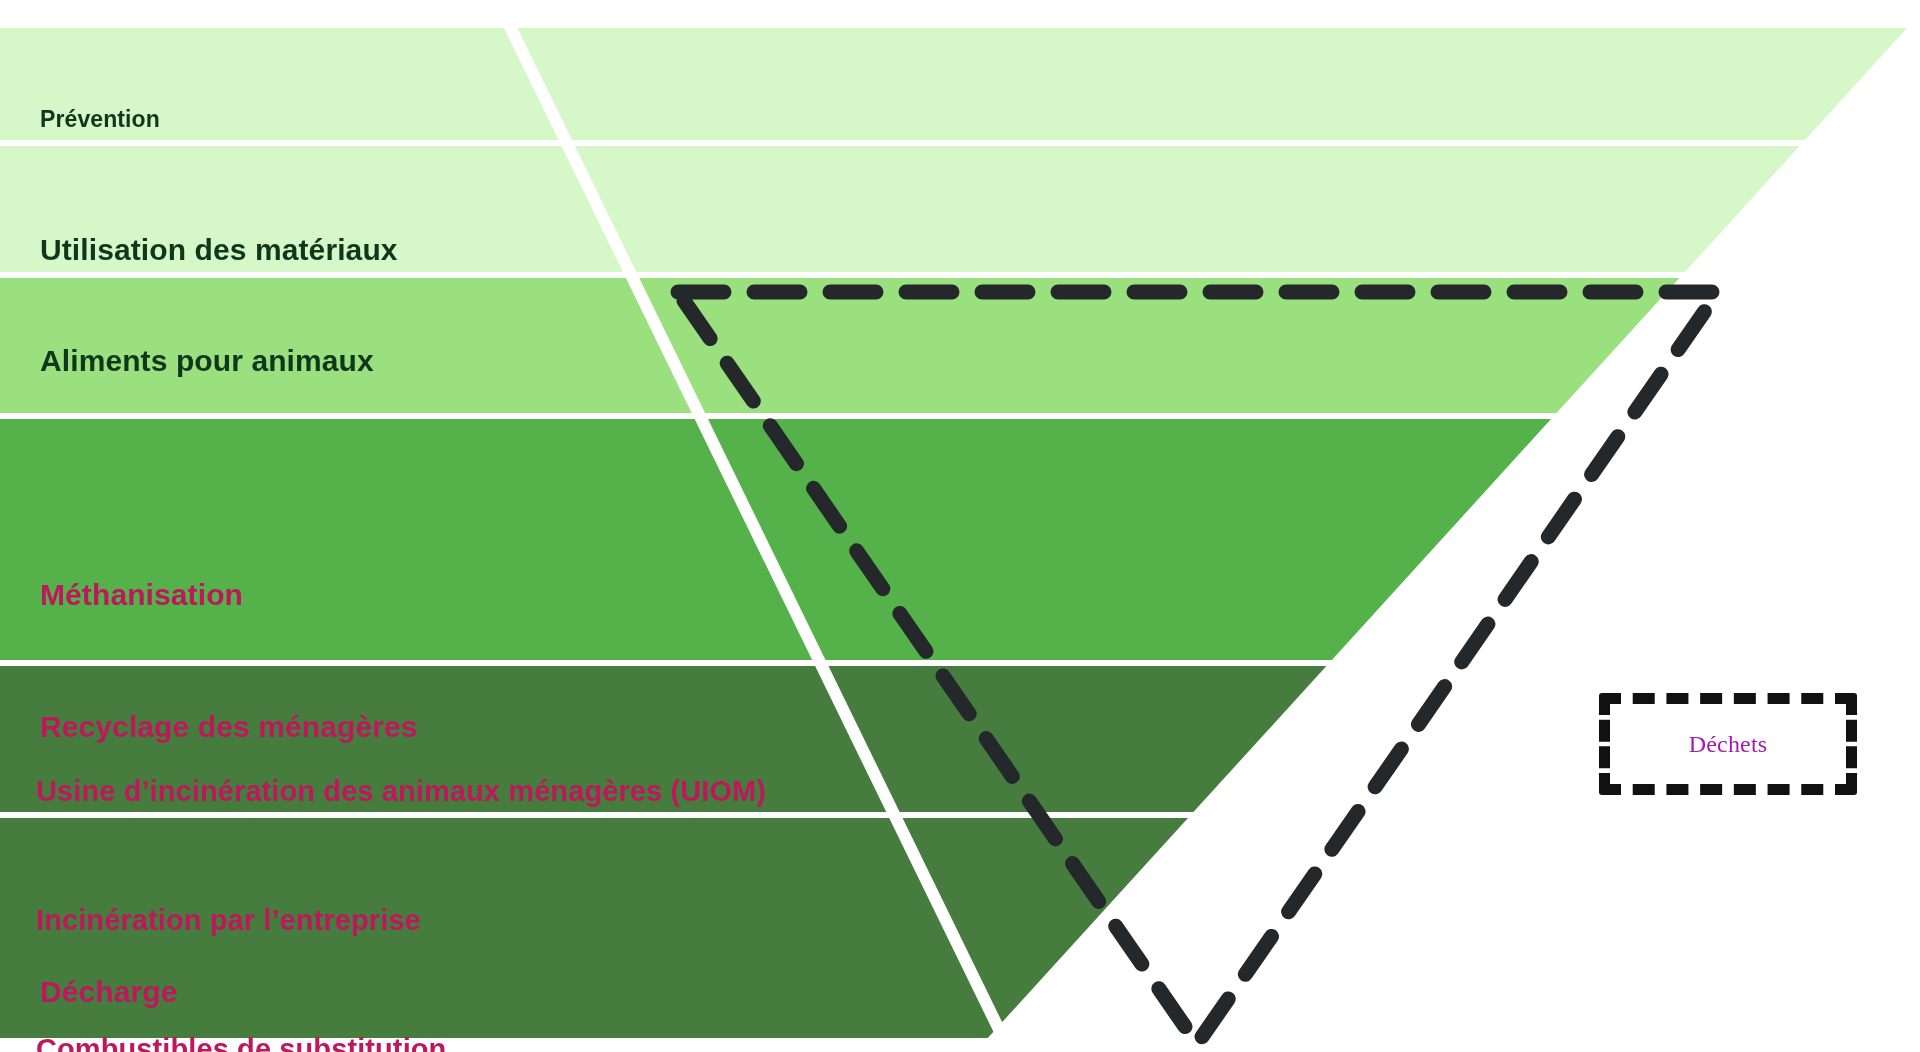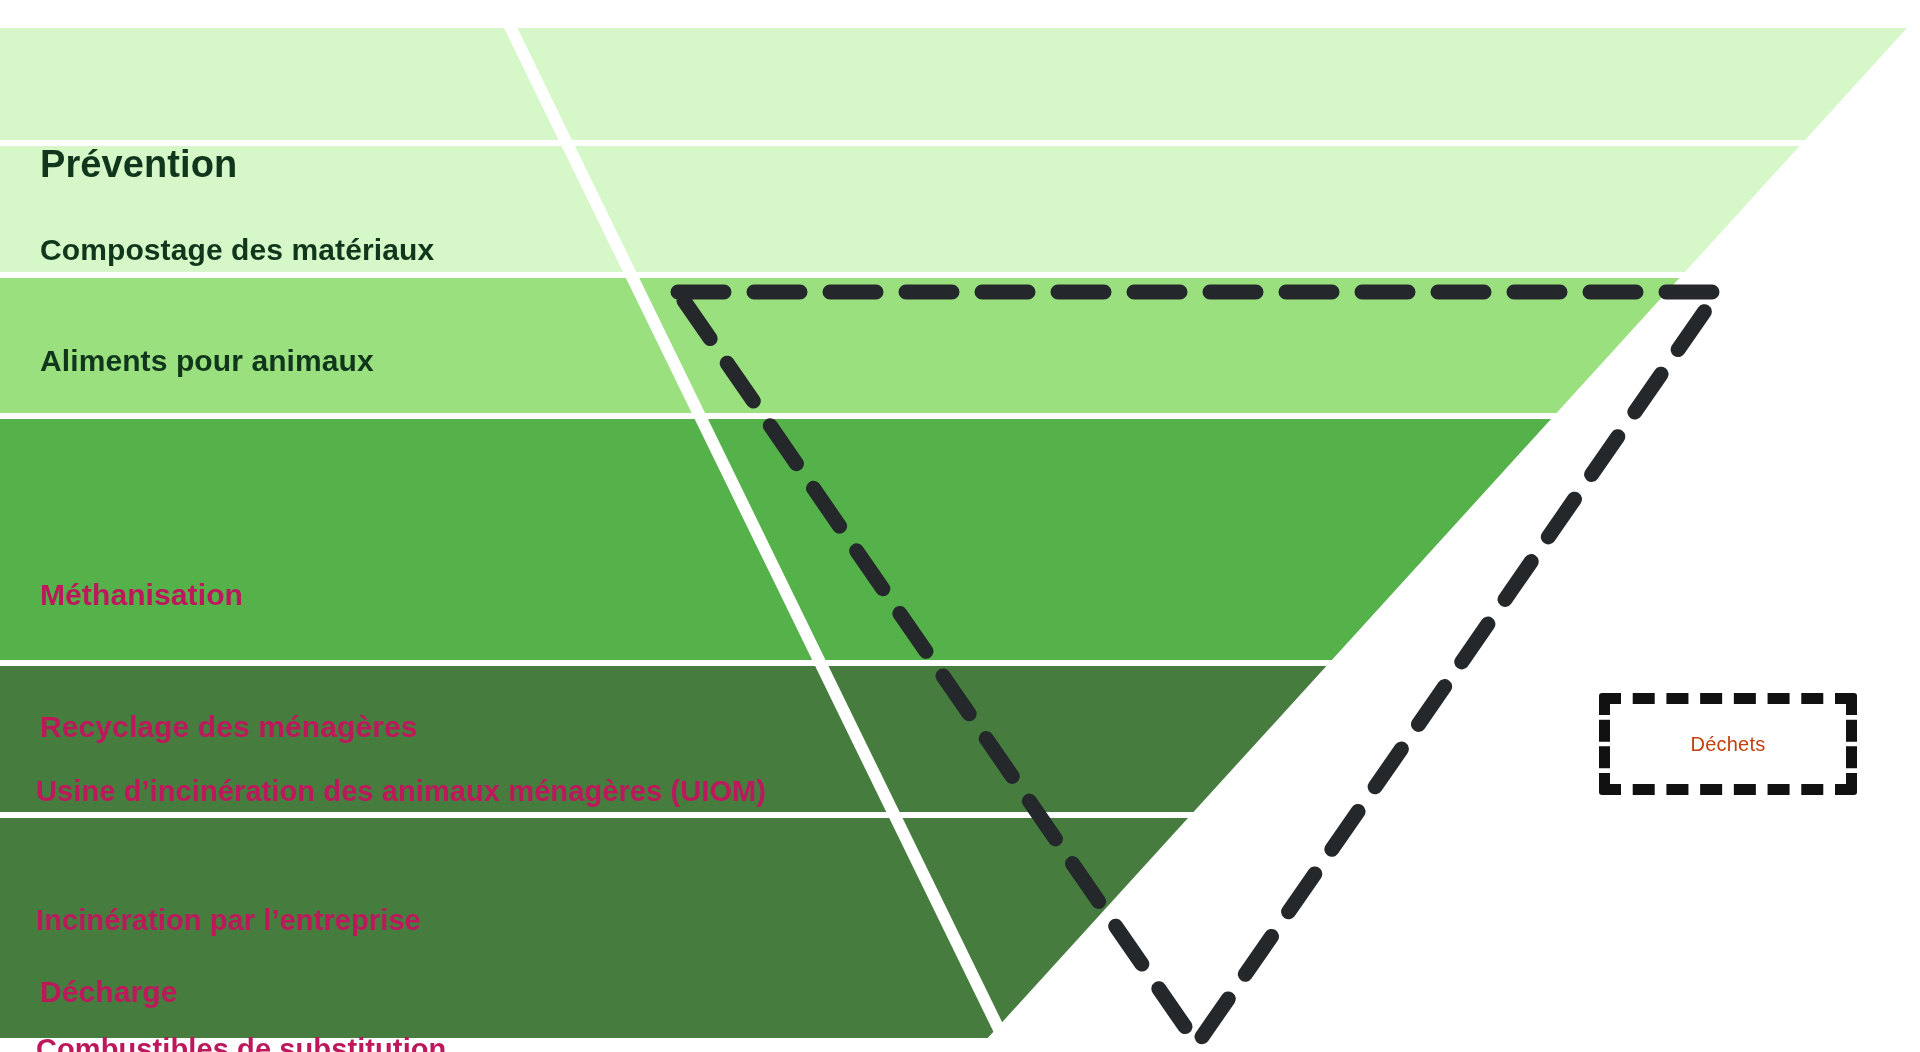--- a/index.html
+++ b/index.html
@@ -53,25 +53,25 @@
     width: 258px;
     height: 102px;
     border: 11px dashed #111111;
     border-radius: 3px;
     background: #ffffff;
     display: flex;
     align-items: center;
     justify-content: center;
   }
   #legend-text {
-    font-size: 20px;
-    color: #c2410c;
+    font-size: 24px;
+    color: #a21caf;
     font-weight: normal;
     letter-spacing: 0.2px;
-    font-family: Liberation Sans, sans-serif;
+    font-family: Liberation Serif, serif;
   }
 </style>
 </head>
 <body>
 
 <div id="stage">
 
   <svg id="funnel-svg" viewBox="0 0 1920 1052" preserveAspectRatio="none">
     <defs>
 
@@ -90,26 +90,26 @@
       <rect x="-80" y="419" width="2080" height="241" fill="#55b14a"></rect>
       <rect x="-80" y="666" width="2080" height="146" fill="#467d3f"></rect>
       <rect x="-80" y="818" width="2080" height="220" fill="#467d3f"></rect>
     </g>
 
     <polyline points="497,0 1010,1052" fill="none" stroke="#ffffff" stroke-width="12"></polyline>
 
     <polyline points="678,292 1718,292 1197,1044 678,292" fill="none" stroke="#24282b" stroke-width="15" stroke-linecap="round" stroke-dasharray="46 30"></polyline>
   </svg>
 
-  <div class="band-label dark" style="top:52px; font-size:38px;">
+  <div class="band-label dark" style="top:52px; font-size:23px;">
     <span class="lbl-line">Prévention</span>
   </div>
 
   <div class="band-label dark" style="top:161px; font-size:30px;">
-    <span class="lbl-line">Compostage des matériaux</span>
+    <span class="lbl-line">Utilisation des matériaux</span>
   </div>
 
   <div class="band-label dark" style="top:272px; font-size:30px;text-align:center;">
     <span class="lbl-line">Aliments pour animaux</span>
   </div>
 
   <div class="band-label light" style="top:485px; font-size:30px; line-height:44px;">
     <span class="lbl-line">Méthanisation</span>
     <span class="lbl-line">Recyclage des ménagères</span>
   </div>

